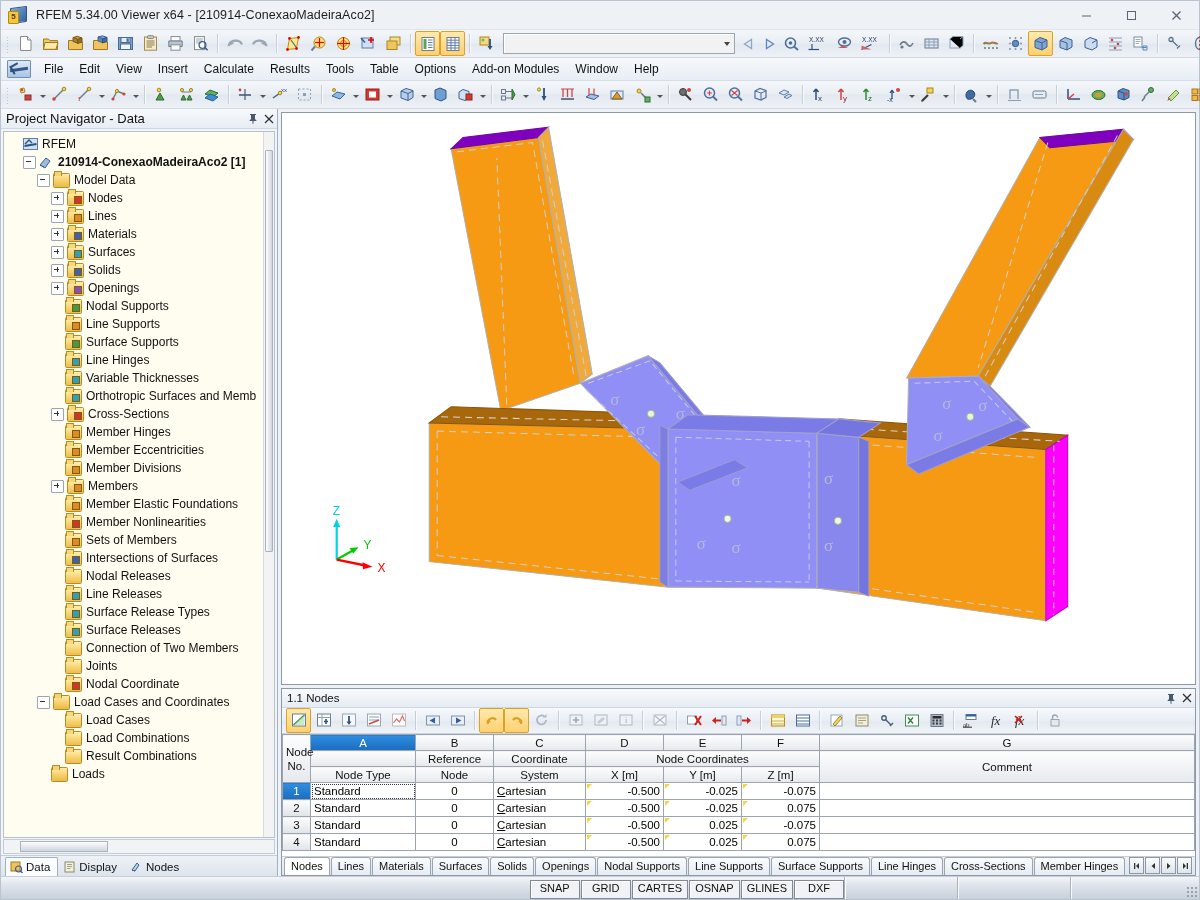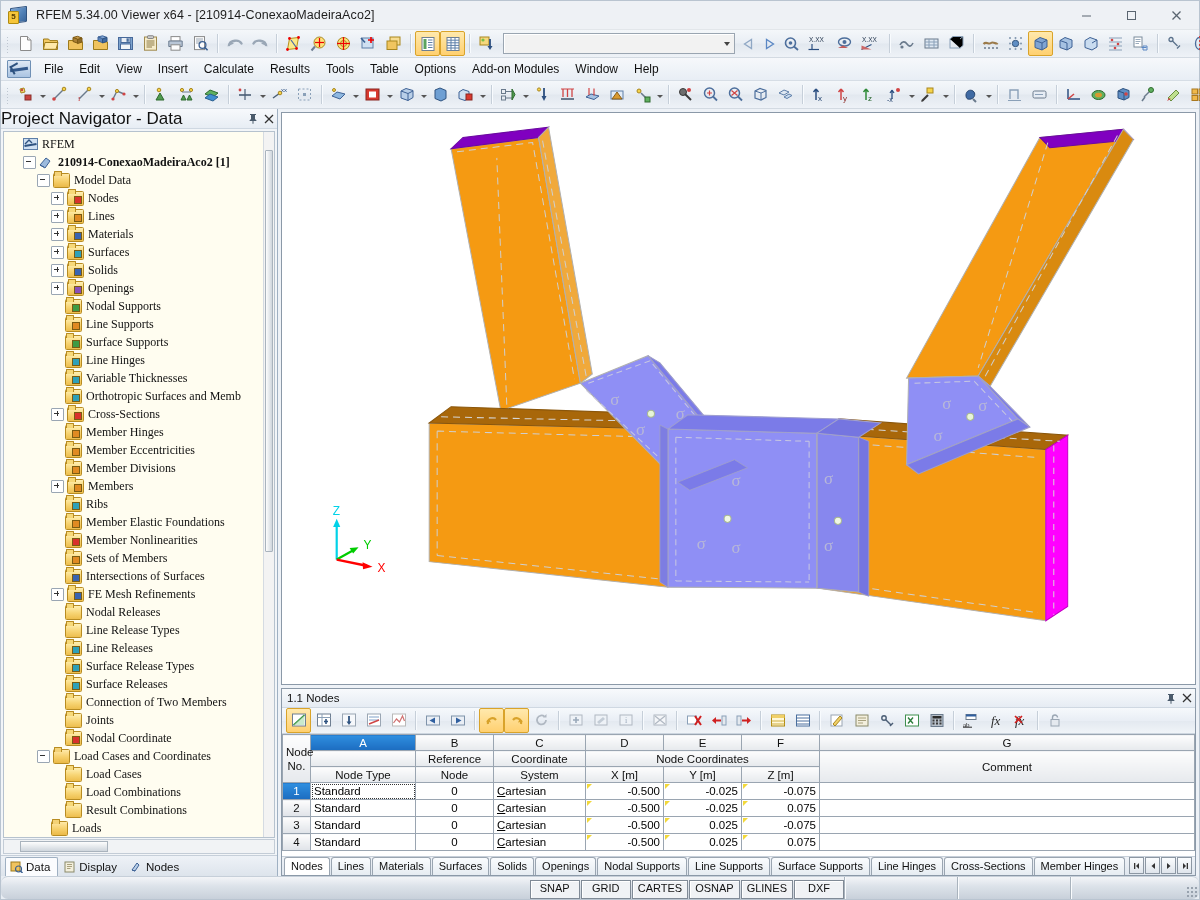--- a/index.html
+++ b/index.html
@@ -138,31 +138,31 @@
     display:flex; flex-direction:column;
     background: #f2f5f8;
     border-right: 1px solid #9fb0c2;
     min-height:0;
   }
   .nav-header {
     height: 19px; flex:0 0 19px;
     display:flex; align-items:center;
     background: linear-gradient(180deg,#f7f9fc,#e7edf4);
     border-bottom:1px solid #cfd8e2;
-    font-size:17px; color:#111;justify-content:center;
+    padding-left:5px;
+    font-size:13px; color:#111;justify-content:center;
   }
   .nav-header .sp { flex:1 1 auto; }
   .nav-hbtn { width:16px;height:17px;display:flex;align-items:center;justify-content:center;color:#333;}
   .tree-wrap {
     flex:1 1 auto; position:relative; min-height:0;
     background:#fffdf0;
     border:1px solid #b6c2ce;
     margin:2px 2px 0 2px;
     overflow:hidden;
-    font-family:Liberation Serif, serif;
   }
   .tree {
     padding: 3px 0 0 5px;
     font-size: 12px; color:#111;
     position:relative;
   }
   .tnode {
     display:flex; align-items:center; height:18px; white-space:nowrap;
     position:relative;
   }
@@ -301,21 +301,20 @@
   .tp-tabs .sp{flex:1 1 auto;}
   .tp-navbtns{display:flex; padding-right:3px;}
   .tp-navbtn{
     width:13px;height:15px;border:1px solid #8c97a3;background:linear-gradient(180deg,#fafcfe,#dfe5ec);
     margin-left:1px; display:flex;align-items:center;justify-content:center;
   }
   .statusbar {
     height:22px; flex:0 0 22px; display:flex; align-items:stretch;
     background: linear-gradient(180deg,#f3f5f8 0%,#dde3ea 40%,#c8d0da 100%);
     border-top:1px solid #c6cfd9;
-    border-radius:7px;
   }
   .sb-left { flex:1 1 auto; }
   .sb-flags { display:flex; align-items:center; }
   .sb-flag {
     min-width:38px; height:17px; margin:2px 0 0 1px; padding:0 5px;
     border:1px solid #808a96; background:#f0f2f5;
     font-size:11px; line-height:15px; text-align:center; color:#111;
     box-shadow: inset 1px 1px 0 #fff;
   }
   .sb-pane {
@@ -1233,30 +1232,20 @@
                 <div class="ic-dot sw-orange"></div>
               </div>
               <span class="tlabel">Members</span>
             </div>
             <div class="tnode">
               <div class="dots"></div>
               <div class="dots"></div>
               <div class="dots"></div>
               <div class="exp-spacer"></div>
               <div class="ticon ic-plain">
-                <div class="ic-dot sw-cyan"></div>
-              </div>
-              <span class="tlabel">Ribs</span>
-            </div>
-            <div class="tnode">
-              <div class="dots"></div>
-              <div class="dots"></div>
-              <div class="dots"></div>
-              <div class="exp-spacer"></div>
-              <div class="ticon ic-plain">
                 <div class="ic-dot sw-orange"></div>
               </div>
               <span class="tlabel">Member Elastic Foundations</span>
             </div>
             <div class="tnode">
               <div class="dots"></div>
               <div class="dots"></div>
               <div class="dots"></div>
               <div class="exp-spacer"></div>
               <div class="ticon ic-plain">
@@ -1276,46 +1265,28 @@
             </div>
             <div class="tnode">
               <div class="dots"></div>
               <div class="dots"></div>
               <div class="dots"></div>
               <div class="exp-spacer"></div>
               <div class="ticon ic-plain">
                 <div class="ic-dot sw-blue"></div>
               </div>
               <span class="tlabel">Intersections of Surfaces</span>
-            </div>
-            <div class="tnode">
-              <div class="dots"></div>
-              <div class="dots"></div>
-              <div class="dots"></div>
-              <div class="exp plus"></div>
-              <div class="ticon ic-plain">
-                <div class="ic-dot sw-blue"></div>
-              </div>
-              <span class="tlabel">FE Mesh Refinements</span>
             </div>
             <div class="tnode">
               <div class="dots"></div>
               <div class="dots"></div>
               <div class="dots"></div>
               <div class="exp-spacer"></div>
               <div class="ticon ic-plain"></div>
               <span class="tlabel">Nodal Releases</span>
-            </div>
-            <div class="tnode">
-              <div class="dots"></div>
-              <div class="dots"></div>
-              <div class="dots"></div>
-              <div class="exp-spacer"></div>
-              <div class="ticon ic-plain"></div>
-              <span class="tlabel">Line Release Types</span>
             </div>
             <div class="tnode">
               <div class="dots"></div>
               <div class="dots"></div>
               <div class="dots"></div>
               <div class="exp-spacer"></div>
               <div class="ticon ic-plain">
                 <div class="ic-dot sw-cyan"></div>
               </div>
               <span class="tlabel">Line Releases</span>

